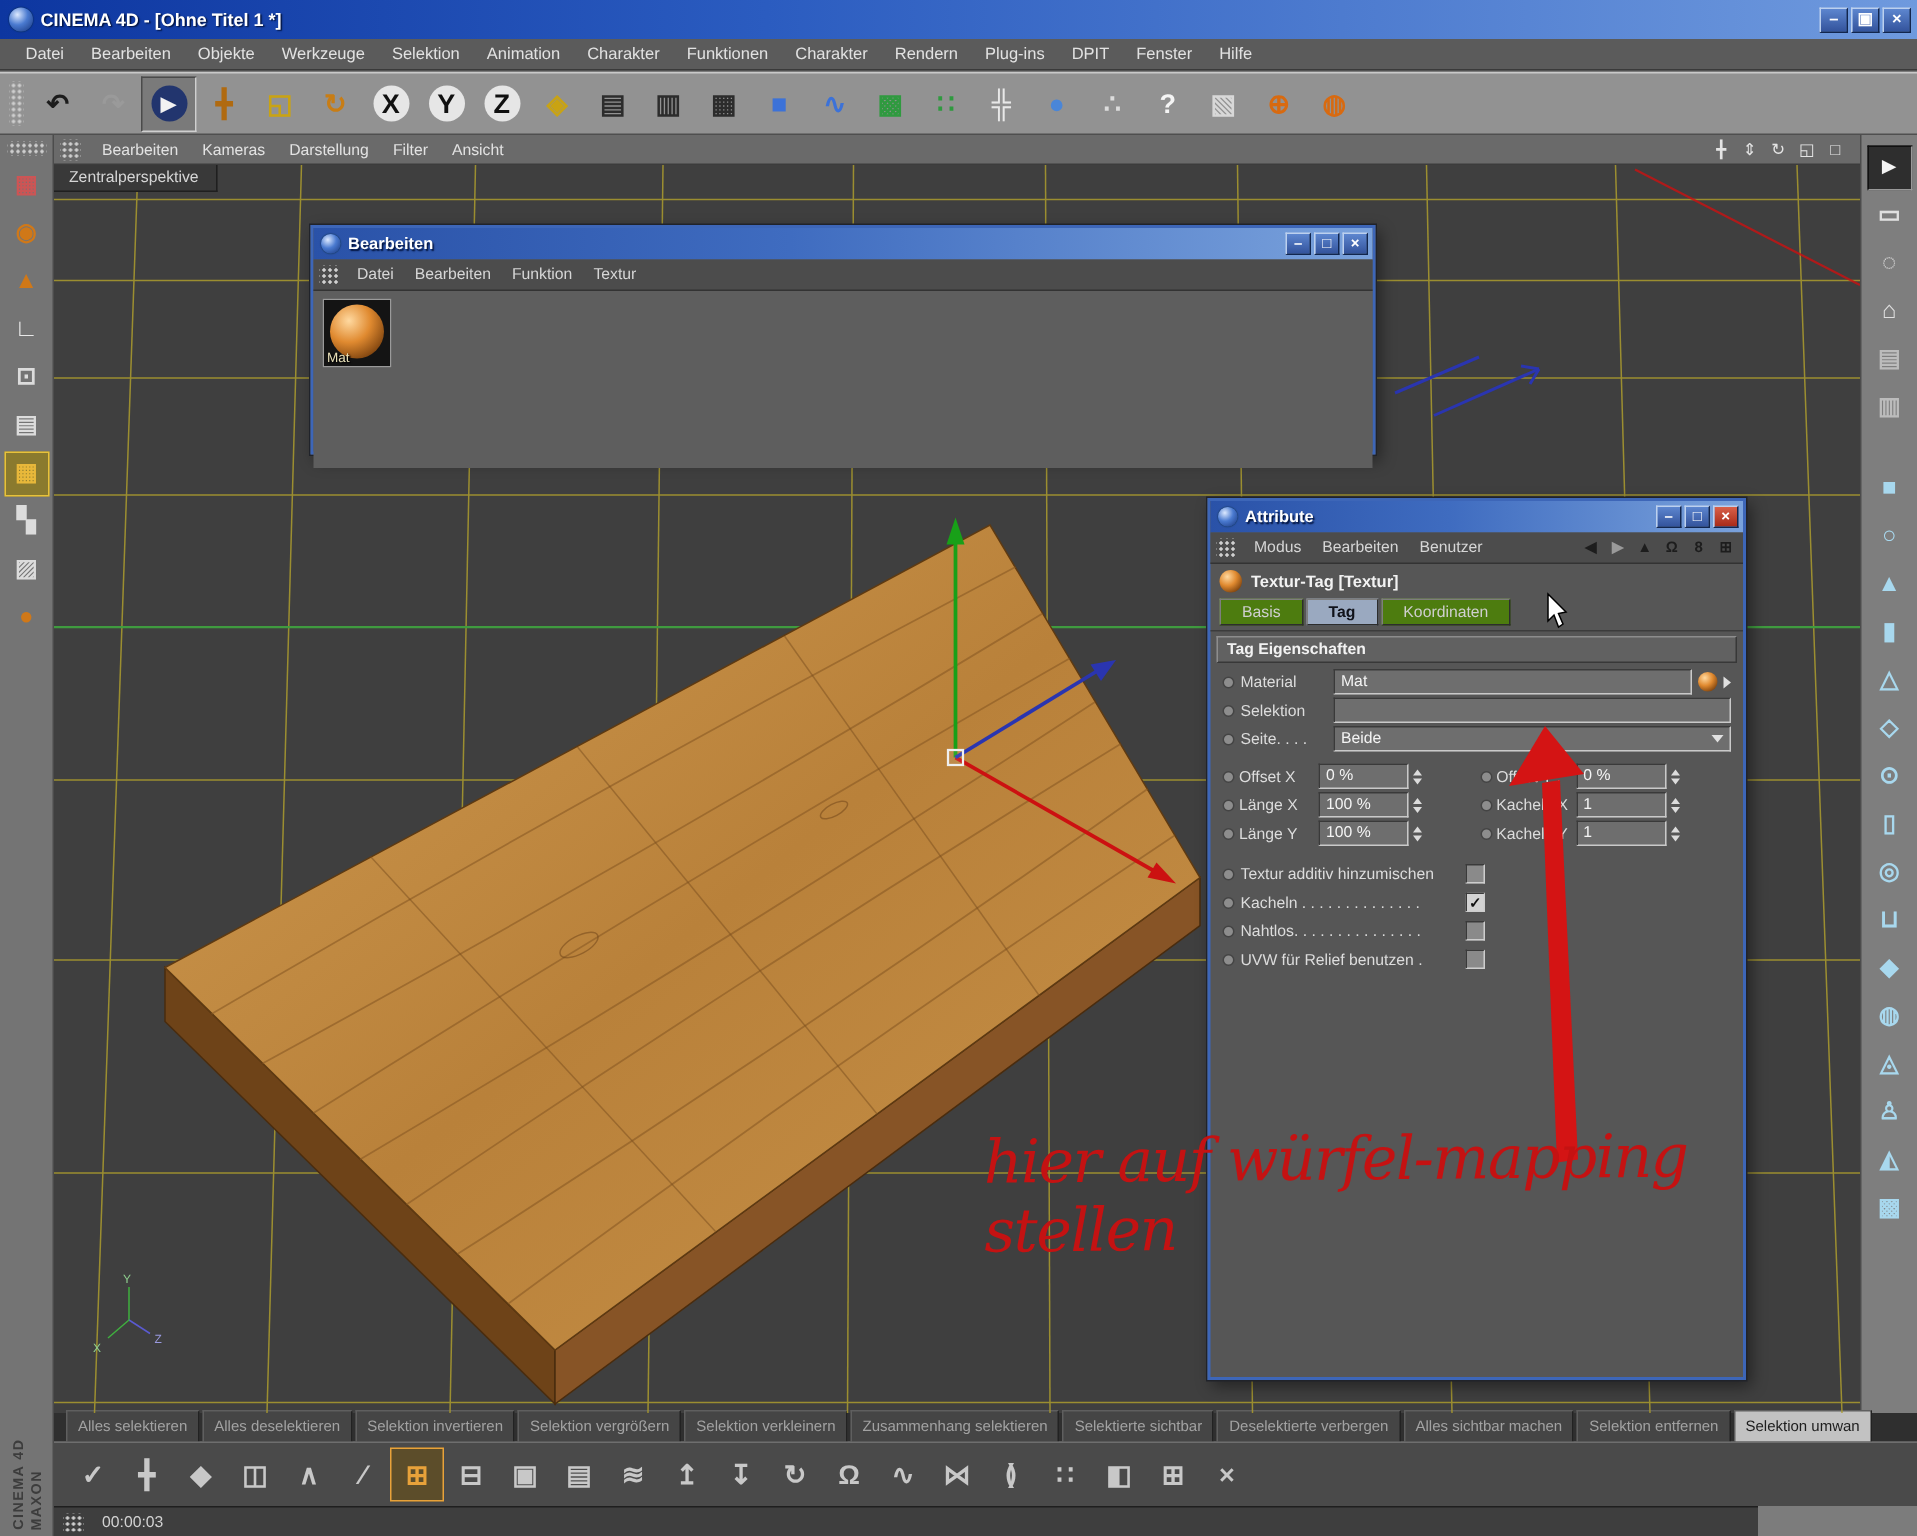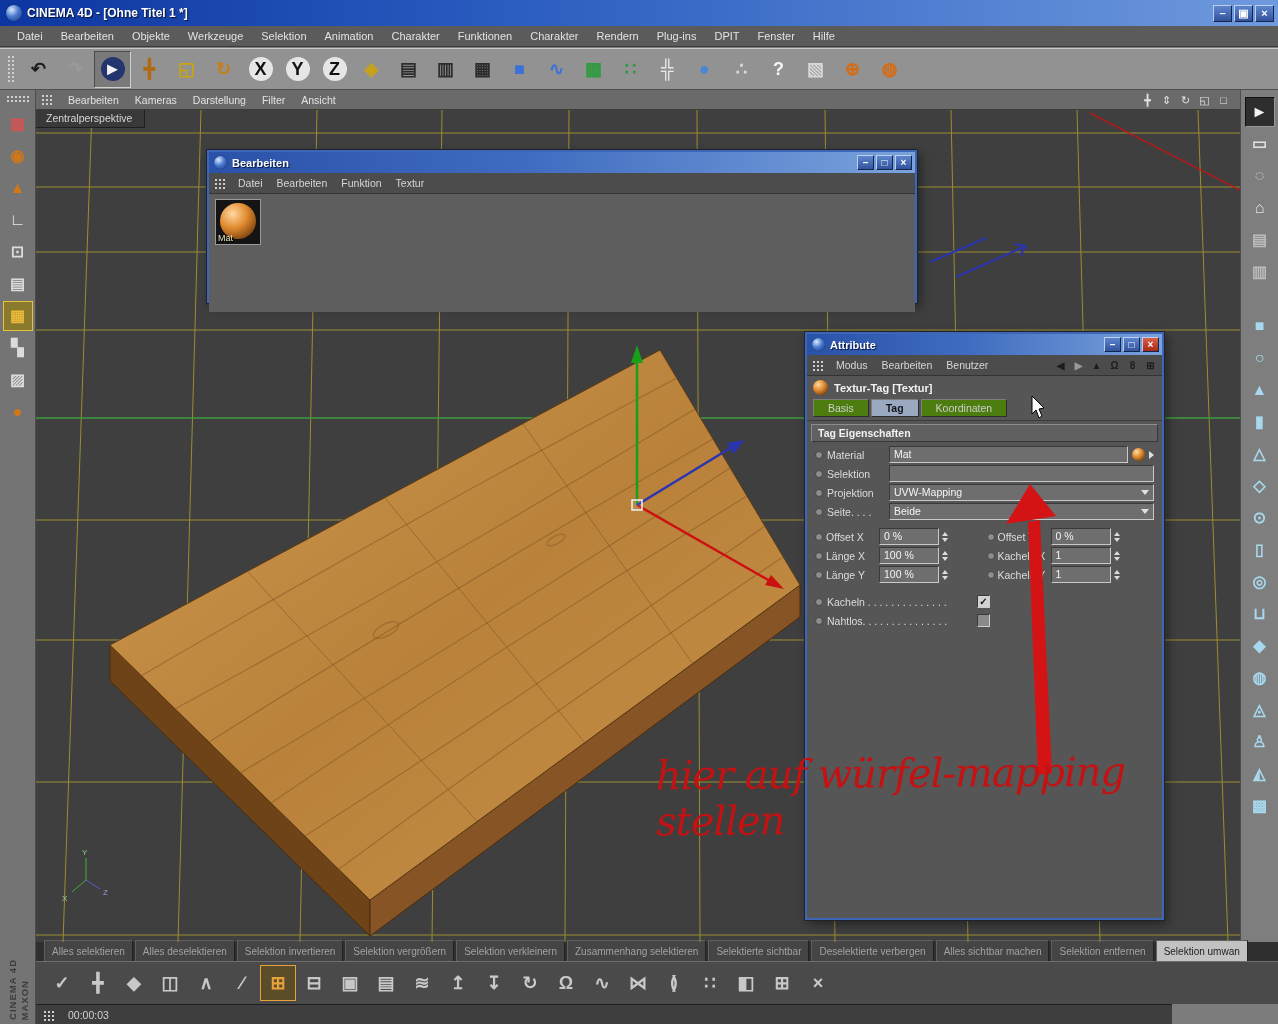--- a/index.html
+++ b/index.html
@@ -727,28 +727,20 @@
       <span class="msphere"></span>
       <span class="pop-arrow"></span>
     </div>
     <div class="arow">
       <span class="adot"></span>
       <span class="albl">Selektion</span>
       <span class="afield"></span>
     </div>
     <div class="arow">
       <span class="adot"></span>
-      <span class="albl">Projektion</span>
-      <span class="dd">
-        <span class="val">UVW-Mapping</span>
-        <span class="dd-arrow"></span>
-      </span>
-    </div>
-    <div class="arow">
-      <span class="adot"></span>
       <span class="albl">Seite. . . .</span>
       <span class="dd">
         <span class="val">Beide</span>
         <span class="dd-arrow"></span>
       </span>
     </div>
 
     <div class="gap6"></div>
 
     <div class="arow">
@@ -809,33 +801,43 @@
             <span class="spin-up"></span>
             <span class="spin-down"></span>
           </span>
       </span>
     </div>
 
     <div class="gap8"></div>
 
     <div>
 
+        <div class="arow">
+          <span class="adot"></span>
+          <span class="albl wide">Textur additiv hinzumischen</span>
+          <span class="cbox" data-checked="false"></span>
+        </div>
 
         <div class="arow">
           <span class="adot"></span>
           <span class="albl wide">Kacheln . . . . . . . . . . . . . .</span>
           <span class="cbox" data-checked="true"></span>
         </div>
 
         <div class="arow">
           <span class="adot"></span>
           <span class="albl wide">Nahtlos. . . . . . . . . . . . . . .</span>
           <span class="cbox" data-checked="false"></span>
         </div>
 
+        <div class="arow">
+          <span class="adot"></span>
+          <span class="albl wide">UVW für Relief benutzen .</span>
+          <span class="cbox" data-checked="false"></span>
+        </div>
       </div>
   </div>
 
   <svg class="overlay-svg">
     <g>
       <polygon points="1038,775 1052,773 1040,520 1028,522" fill="#d41414"></polygon>
       <polygon points="1006,524 1056,516 1030,484" fill="#d41414"></polygon>
     </g>
     <g>
       <polygon points="1032,396 1032,414 1036,410 1039,418 1042,416 1039,409 1044,408" fill="#ffffff" stroke="#000000" stroke-width="1"></polygon>

